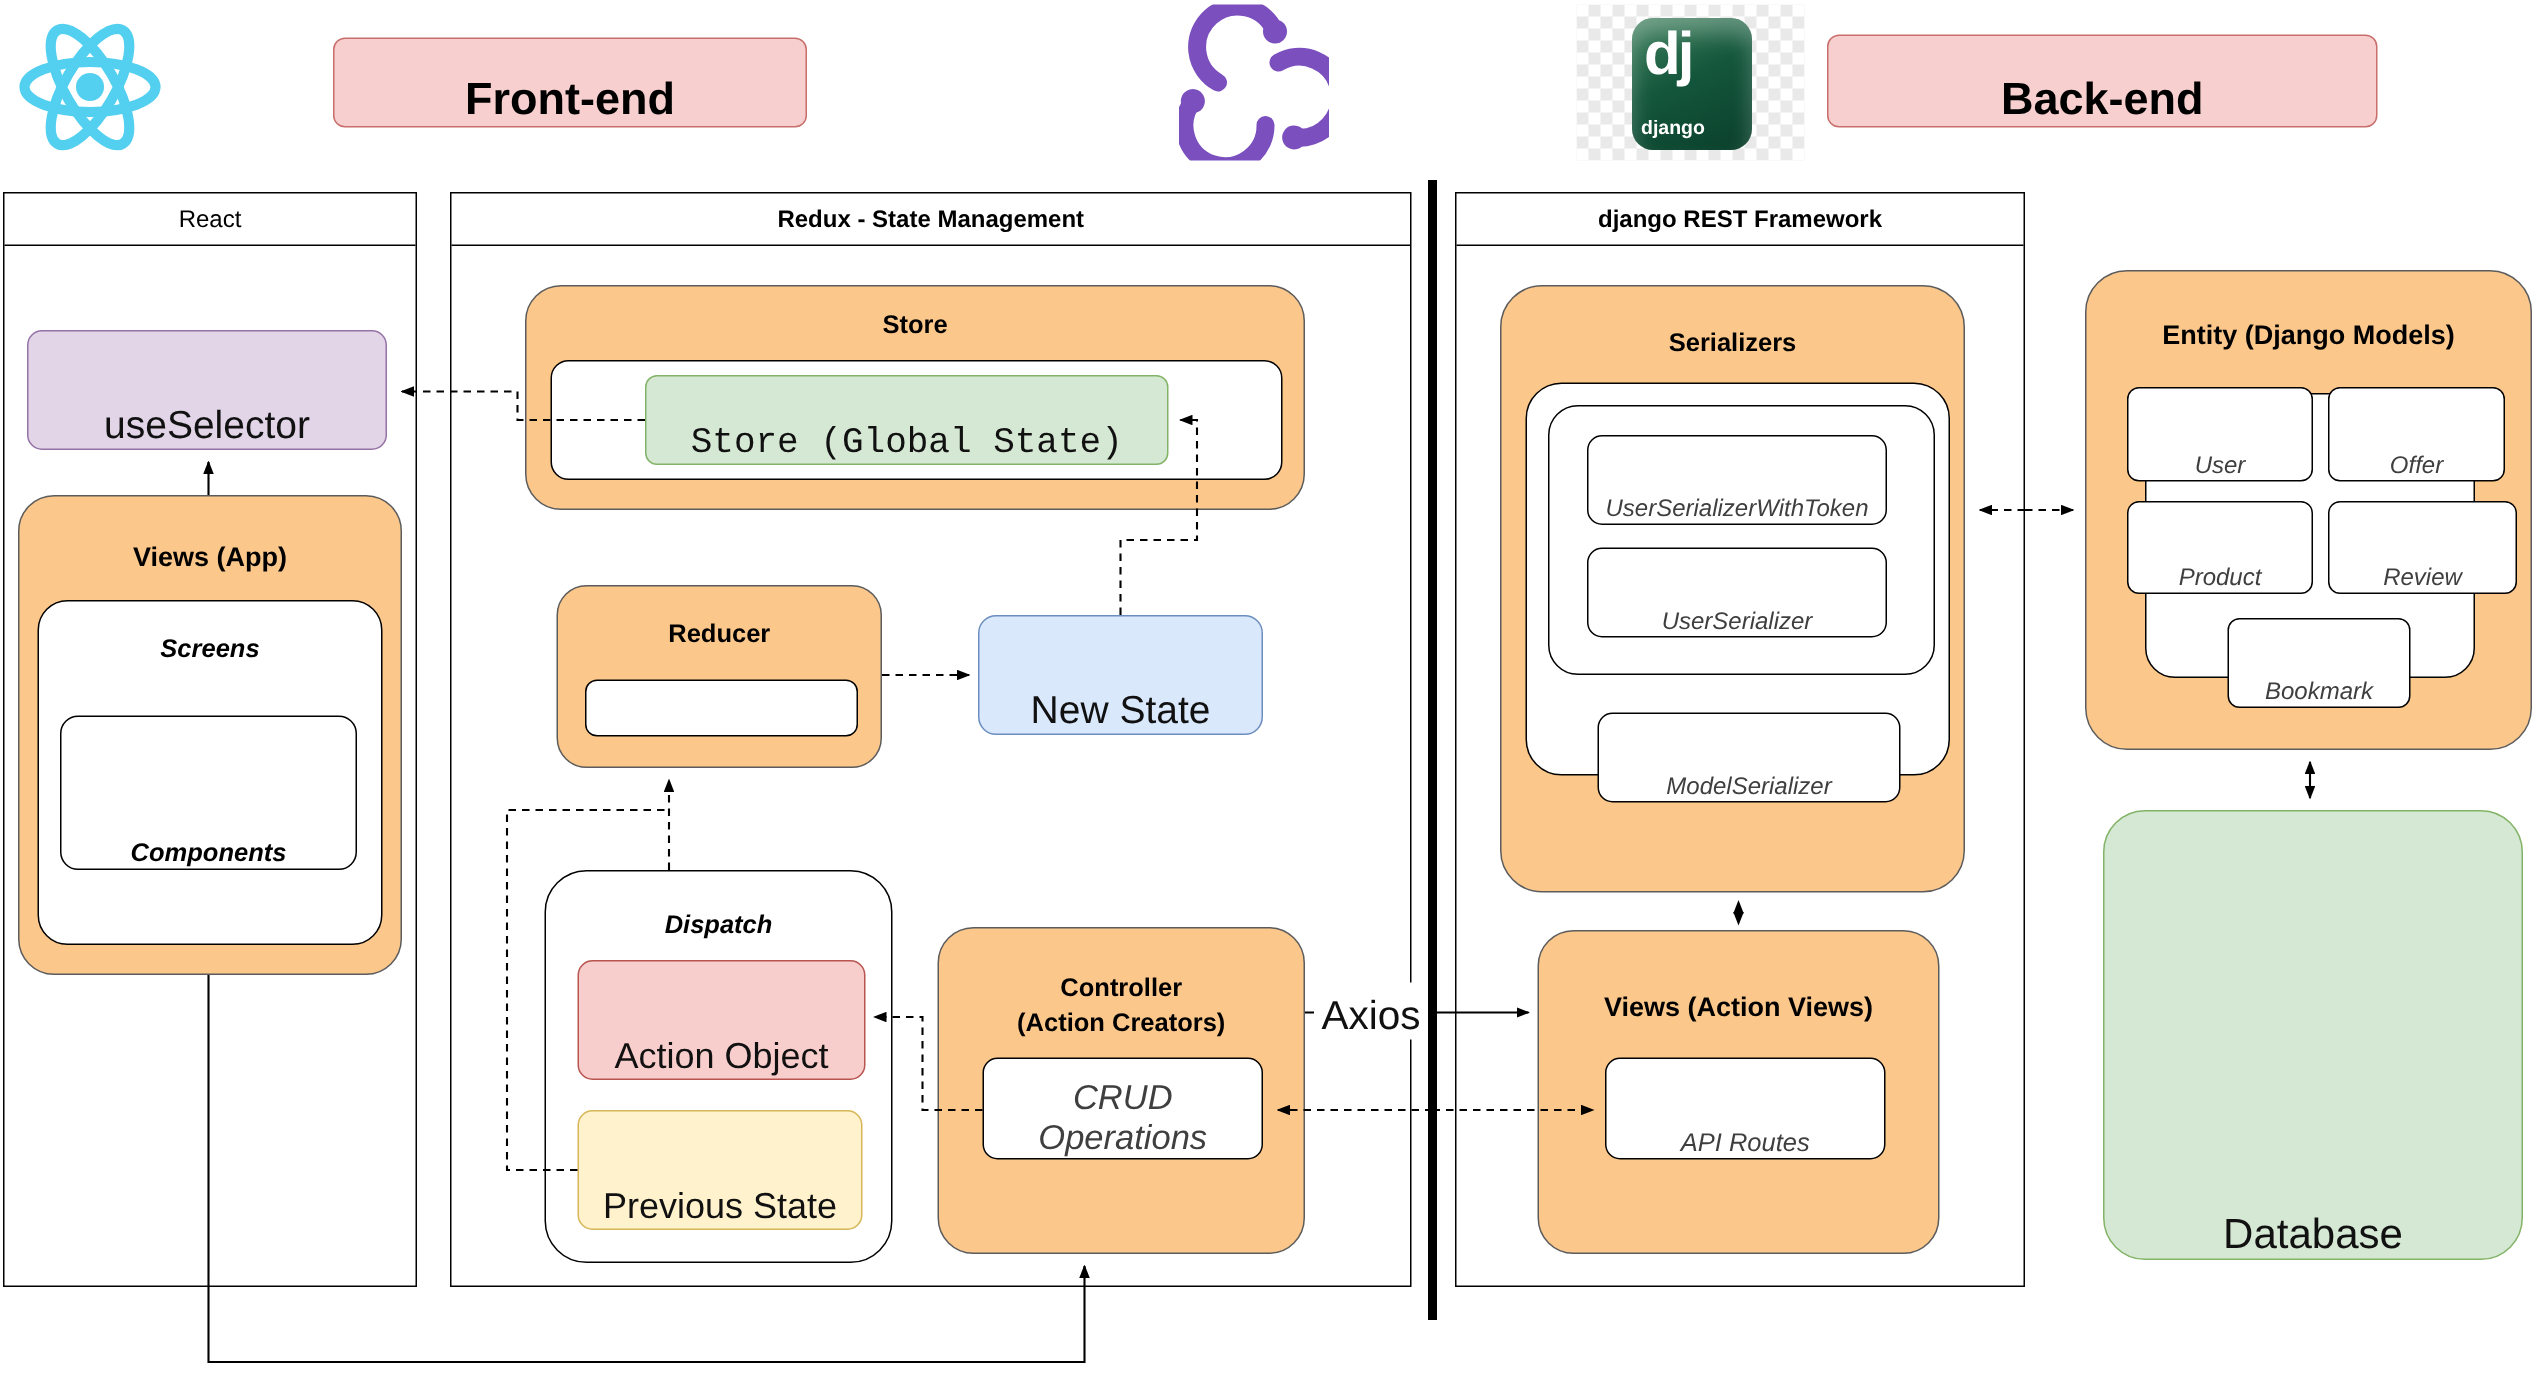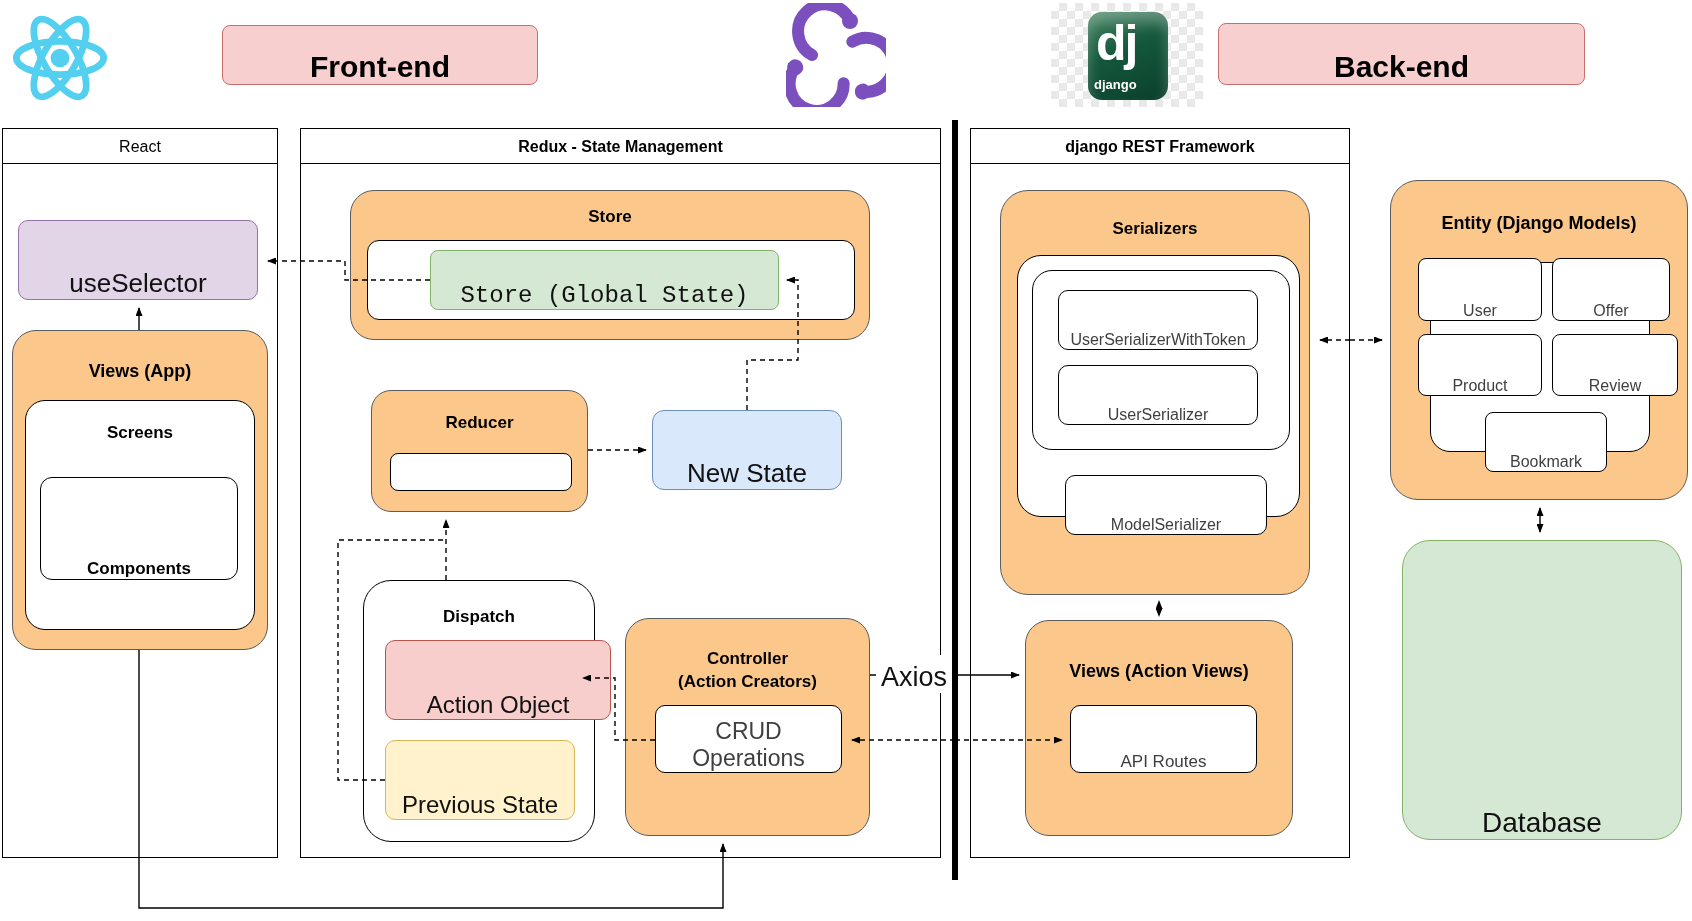--- a/index.html
+++ b/index.html
@@ -8,21 +8,21 @@
     font-family:"Liberation Sans","DejaVu Sans",sans-serif;overflow:hidden;
   }
   .abs{position:absolute;box-sizing:border-box;}
   .center{display:flex;align-items:flex-end;justify-content:center;text-align:center;}
   
   .lane{border:1px solid #000;background:#fff;}
   .lane-title{position:absolute;left:0;top:0;width:100%;height:35px;line-height:35px;
     text-align:center;font-size:16px;color:#000;border-bottom:1px solid #000;box-sizing:border-box;}
   
   .orange{background:#fbc78b;border:1.5px solid #5c5c5c;}
-  .whitebox{background:#ffffff;border:1px solid #000;}
+  .whitebox{background:#ffffff;border:1px solid #000;font-style:italic;}
   .purple{background:#e1d5e7;border:1.5px solid #9673a6;}
   .green{background:#d5e8d4;border:1.5px solid #82b366;}
   .blue{background:#dae8fc;border:1.5px solid #6c8ebf;}
   .red{background:#f8cecc;border:1.5px solid #b85450;}
   .yellow{background:#fff2cc;border:1.5px solid #d6b656;}
   .pinkbanner{background:#f6cfce;border:1px solid #c86f6c;border-radius:8px;}
   .lbl-bold{font-weight:bold;color:#000;text-align:center;}
   .lbl-big{color:#111;text-align:center;}
   .lbl-gray{color:#3f3f3f;text-align:center;}
   .toplabel{position:absolute;left:0;width:100%;text-align:center;font-weight:bold;color:#000;}
@@ -75,21 +75,21 @@
     </svg>
   </div>
 
   <div class="abs" style="left:1051px;top:3px;width:152px;height:104px;
               background:repeating-conic-gradient(#e9e9e9 0% 25%, #ffffff 0% 50%);
               background-size:16px 16px;">
     <div class="abs" style="left:37px;top:9px;width:80px;height:88px;border-radius:14px;
                 background:linear-gradient(155deg,#41825f 0%,#14573c 45%,#0a3f2b 100%);
                 box-shadow:inset 0 10px 14px rgba(255,255,255,0.28);">
       <div class="abs" style="left:8px;top:2px;width:66px;height:58px;color:#fff;font-weight:bold;
-                  font-size:50px;letter-spacing:-2px;">dj</div>
+                  font-size:40px;letter-spacing:-2px;">dj</div>
       <div class="abs" style="left:6px;bottom:8px;color:#fff;font-weight:bold;font-size:13px;">django</div>
     </div>
   </div>
 
   <div class="abs pinkbanner center" style="left:1218px;top:23px;width:367px;height:62px;">
     <span class="lbl-bold" style="font-size:30px;">Back-end</span>
   </div>
 
   <div class="abs lane" style="left:2px;top:128px;width:276px;height:730px;">
     <div class="lane-title">React</div>
@@ -128,21 +128,21 @@
   </div>
   <div class="abs whitebox" style="left:390px;top:453px;width:182px;height:38px;border-radius:8px;"></div>
 
   <div class="abs blue center" style="left:652px;top:410px;width:190px;height:80px;border-radius:12px;">
     <span class="lbl-big" style="font-size:26px;">New State</span>
   </div>
 
   <div class="abs whitebox" style="left:363px;top:580px;width:232px;height:262px;border-radius:28px;">
     <div class="toplabel" style="top:26px;font-size:17px;">Dispatch</div>
   </div>
-  <div class="abs red center" style="left:385px;top:640px;width:226px;height:80px;border-radius:10px;">
+  <div class="abs red center" style="left:385px;top:640px;width:192px;height:80px;border-radius:10px;">
     <span class="lbl-big" style="font-size:24px;">Action Object</span>
   </div>
   <div class="abs yellow center" style="left:385px;top:740px;width:190px;height:80px;border-radius:10px;">
     <span class="lbl-big" style="font-size:24px;">Previous State</span>
   </div>
 
   <div class="abs orange" style="left:625px;top:618px;width:245px;height:218px;border-radius:24px;">
     <div class="toplabel" style="top:28px;font-size:17px;line-height:23px;">
       <div>Controller</div>
       <div>(Action Creators)</div>

